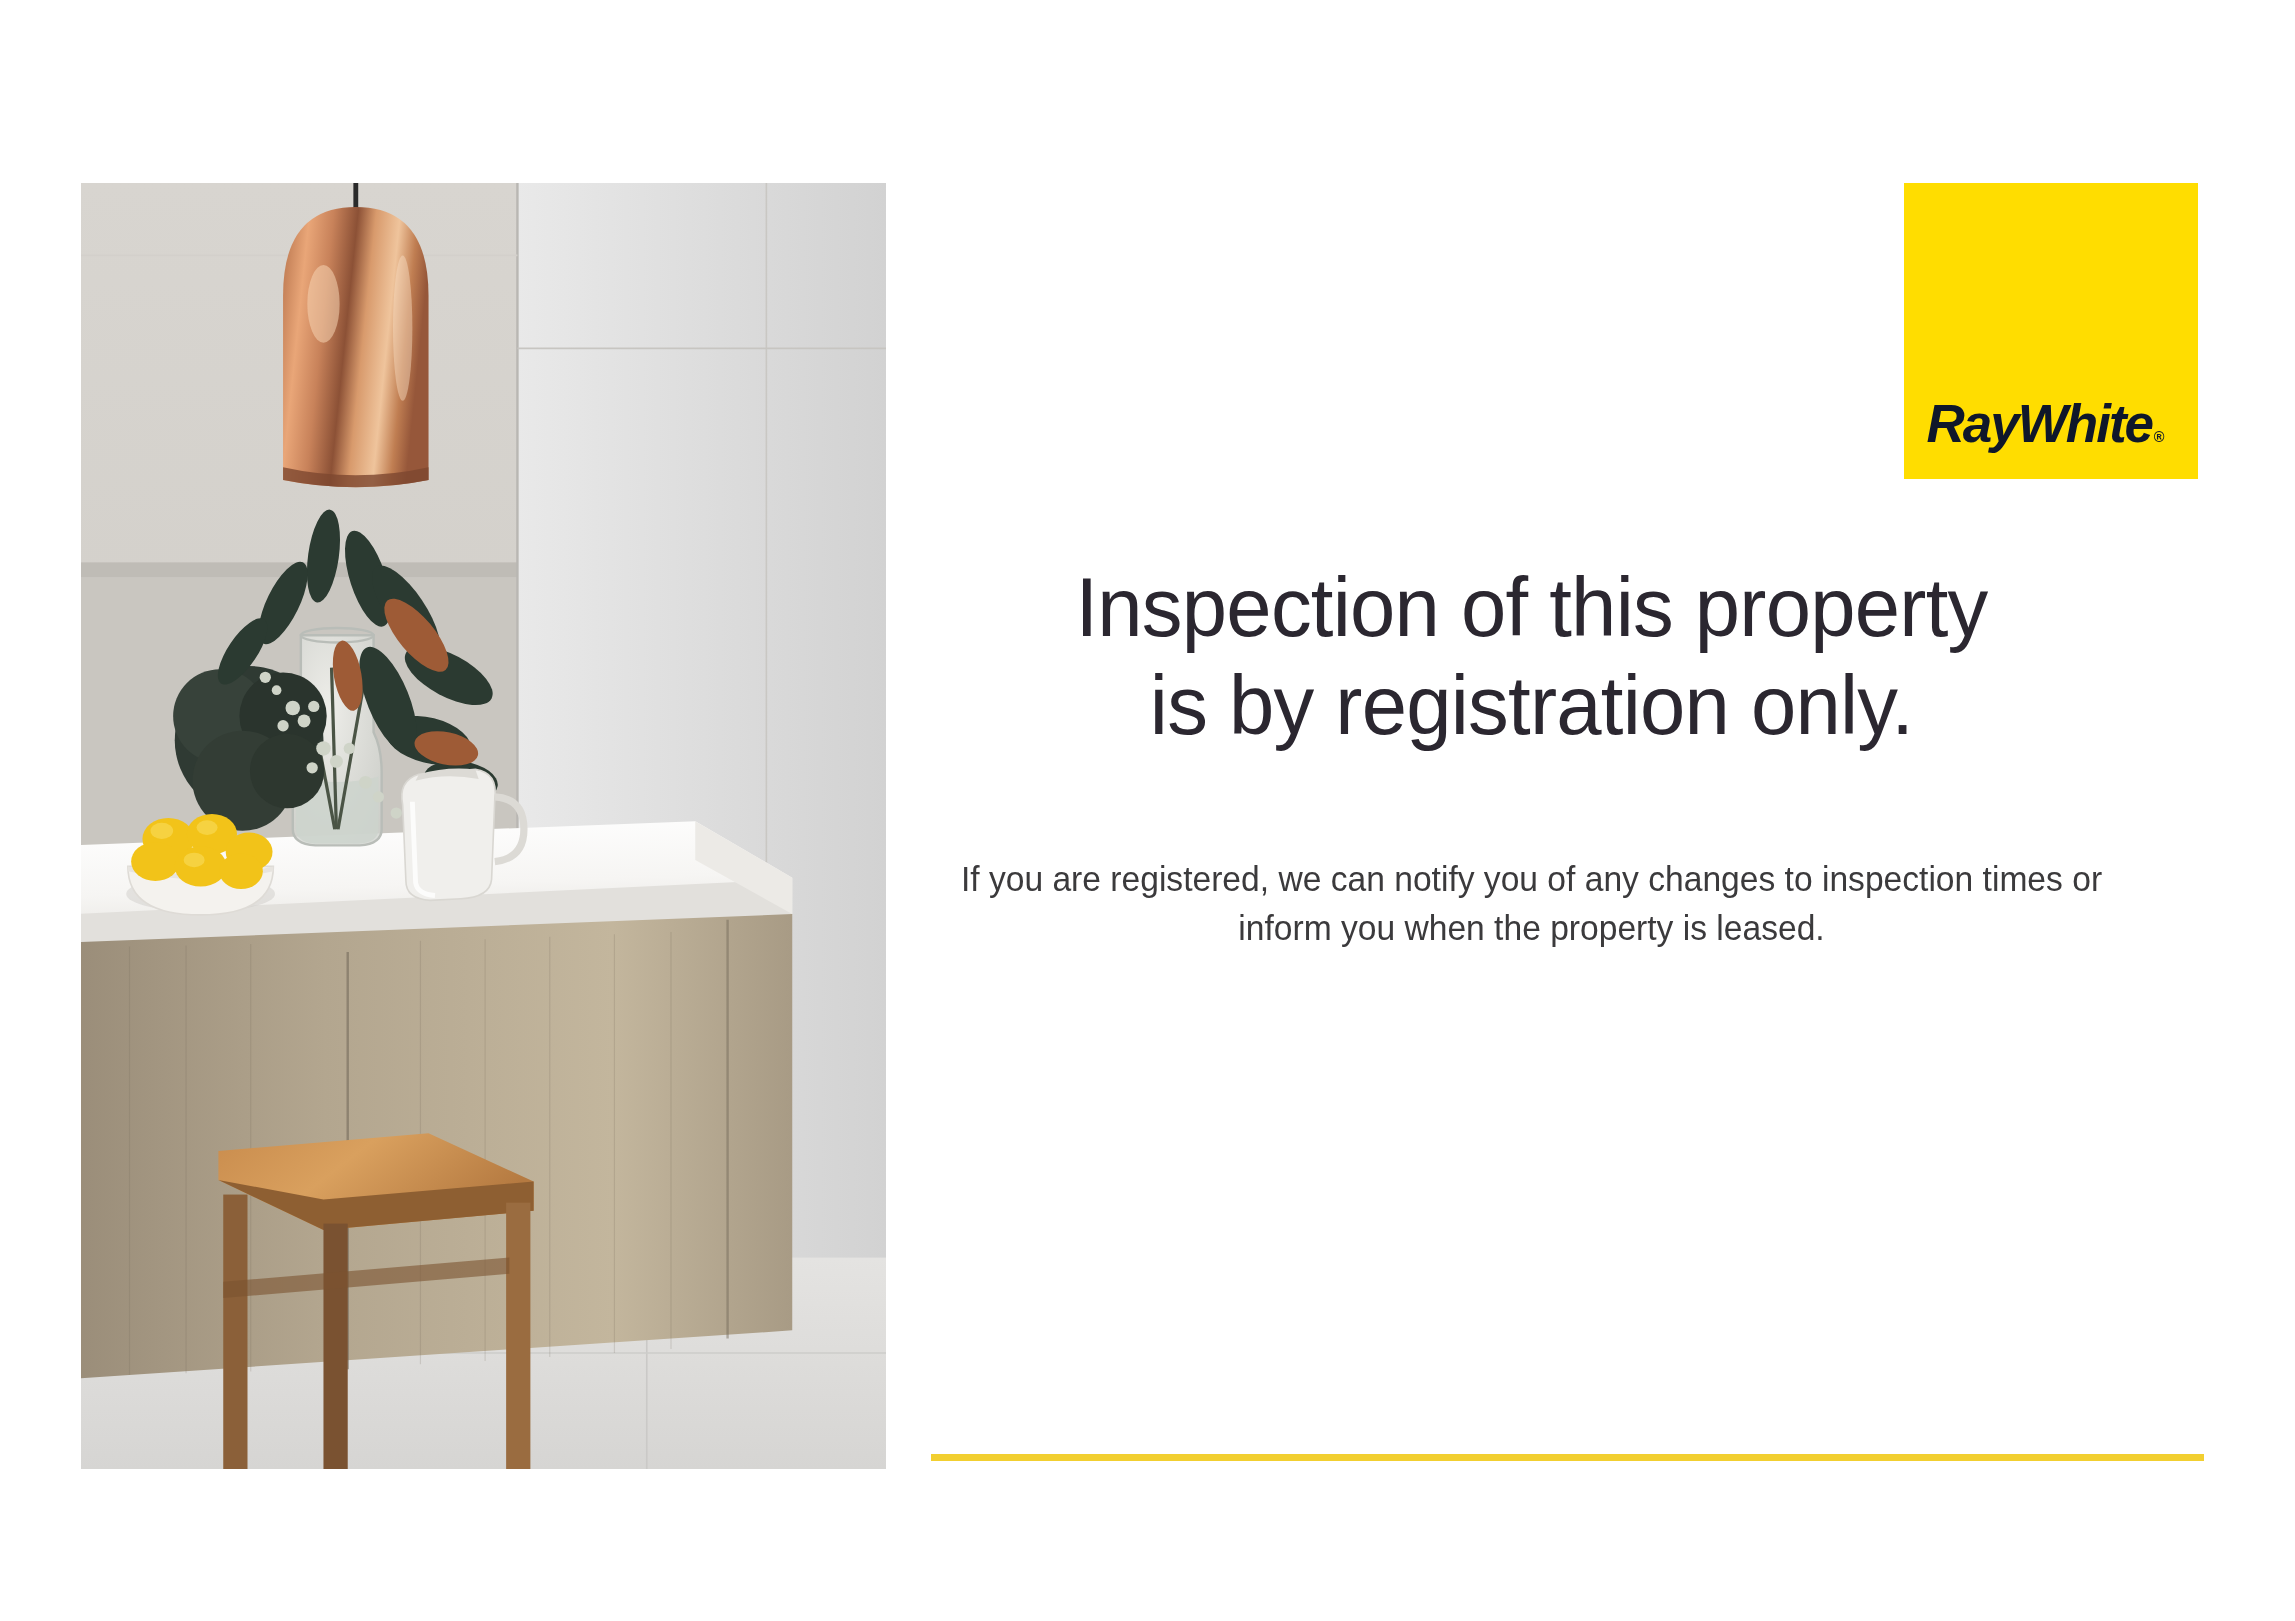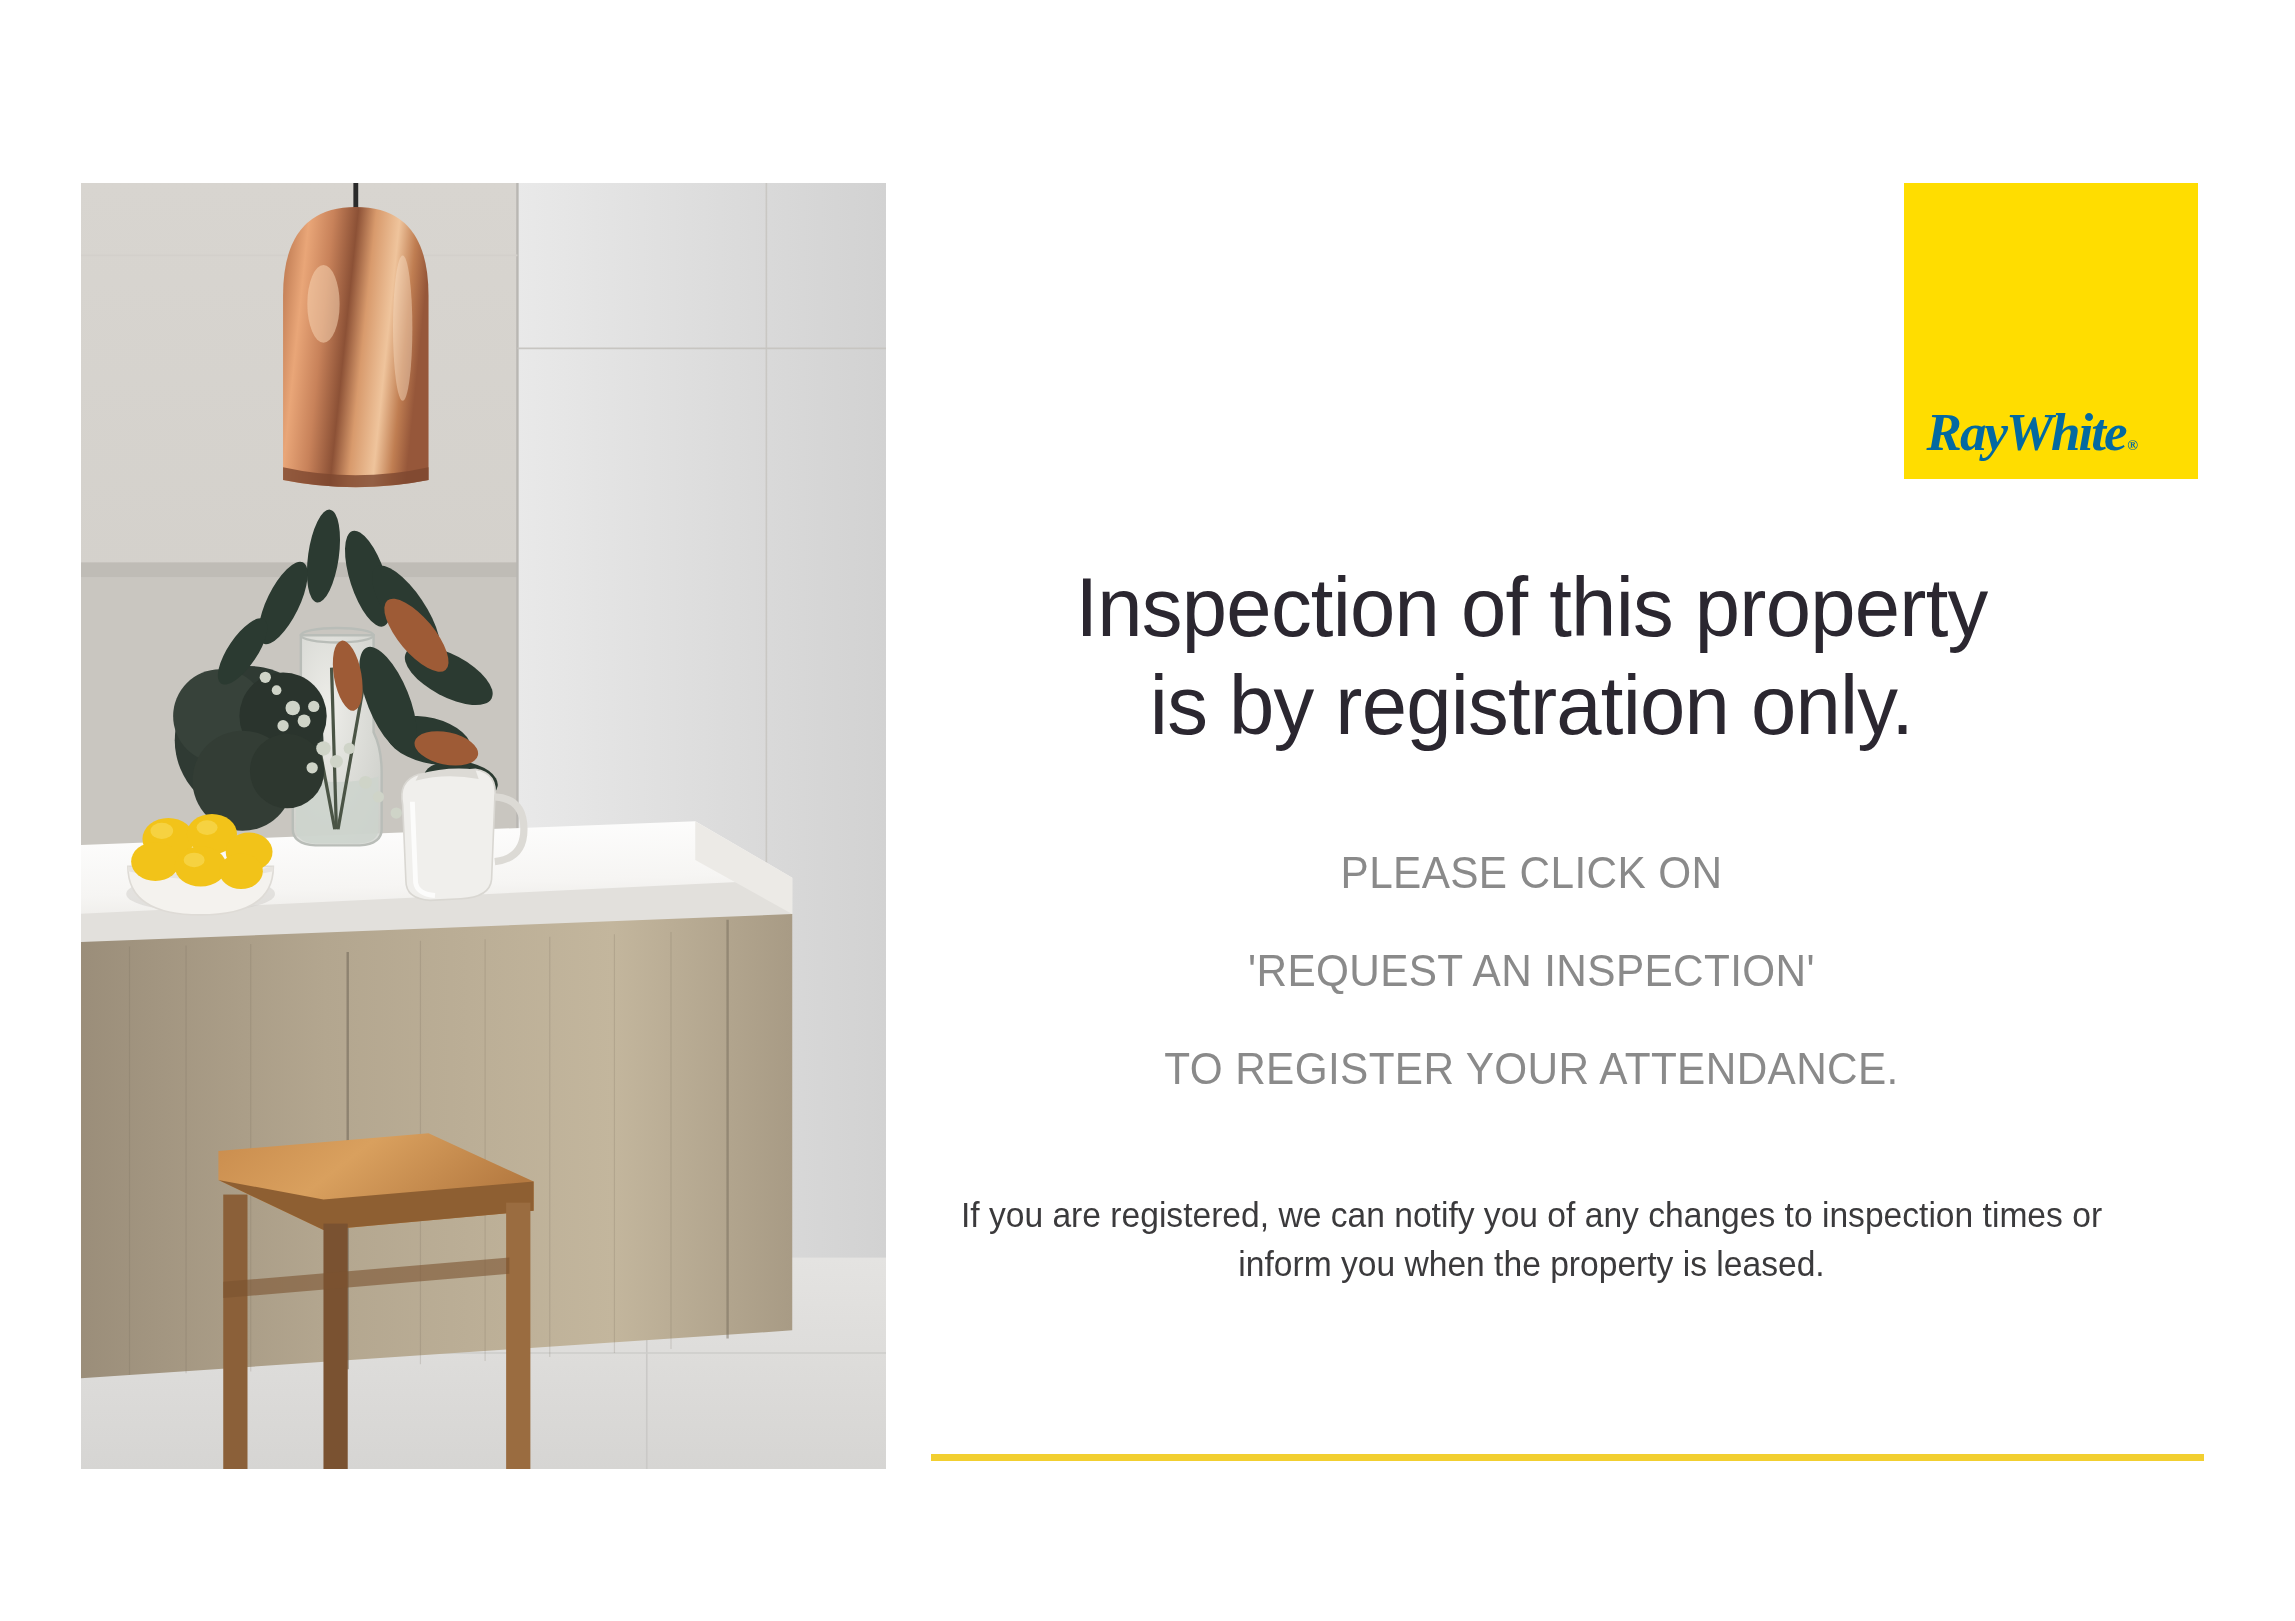--- a/index.html
+++ b/index.html
@@ -32,27 +32,27 @@
     position: absolute;
     left: 1904px;
     top: 183px;
     width: 294px;
     height: 296px;
     background: #FFDD00;
   }
   .logo-wordmark {
     position: absolute;
     left: 22.6px;
-    bottom: 20px;
-    font-family: Liberation Serif, serif;
+    bottom: 29px;
+    font-family: Liberation Sans, sans-serif;
     font-weight: 700;
     font-style: italic;
     font-size: 53px;
     letter-spacing: -2px;
-    color: #0369a1;
+    color: #0f172a;
     white-space: nowrap;
     line-height: 1;
   }
   .logo-wordmark .reg {
     font-size: 14.5px;
     font-style: normal;
     vertical-align: baseline;
     letter-spacing: 0;
     margin-left: 1.6px;
   }
@@ -306,25 +306,20 @@
   </div>
 </div>
 
 <div class="right-col">
 
   <h1 class="headline">
     <span class="hl-line">Inspection of this property</span>
     <span class="hl-line">is by registration only.</span>
   </h1>
 
-  <div class="subblock">
-    <div class="sub-line">PLEASE CLICK ON</div>
-    <div class="sub-line">'REQUEST AN INSPECTION'</div>
-    <div class="sub-line">TO REGISTER YOUR ATTENDANCE.</div>
-  </div>
 
   <div class="note">
     <span class="note-line">If you are registered, we can notify you of any changes to inspection times or</span>
     <span class="note-line">inform you when the property is leased.</span>
   </div>
 </div>
 
 <div class="rule"></div>
 
 

